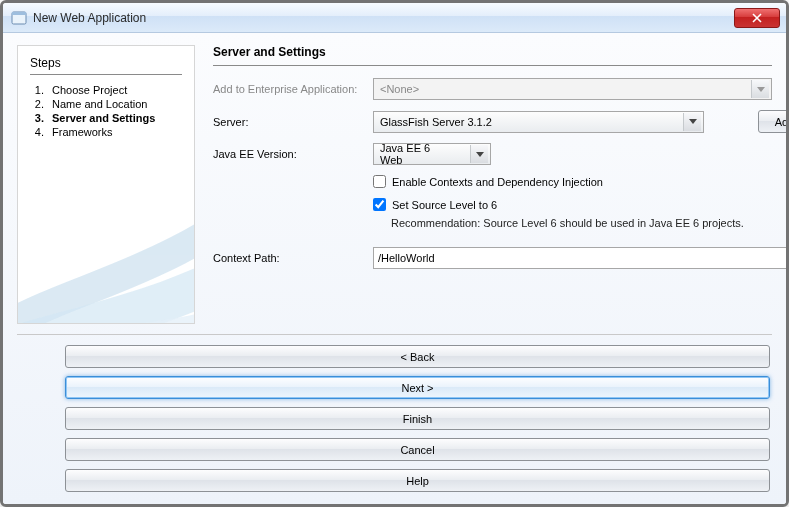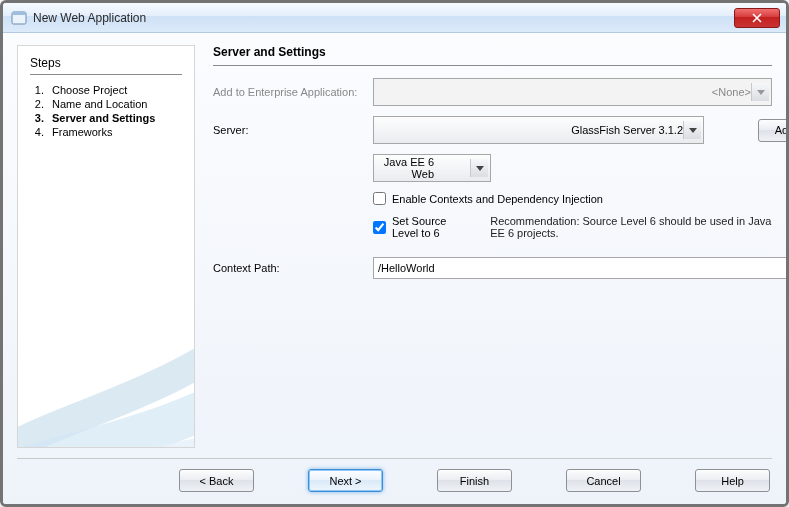--- a/index.html
+++ b/index.html
@@ -69,23 +69,22 @@
   .lbl.disabled, .field.disabled { color:#888; }
   select, input[type=text] {
     height: 22px; font-size:11px; padding:1px 4px;
     border:1px solid #a7a7a7; background:#fff;
     width:100%;
   }
   select:disabled, input:disabled { background:#f3f3f3; color:#888; }
   .combo {
     display:flex; align-items:center;
     border:1px solid #a7a7a7; background:#f3f3f3;
-    height:28px; padding:0 2px 0 6px; font-size:11px;
+    height:22px; padding:0 2px 0 6px; font-size:11px;
     position:relative;
-    text-align:right;
   }
   .combo.enabled { background: linear-gradient(to bottom,#fdfdfd,#e9ecef); }
   .combo .combo-text { flex:1; }
   .combo .combo-arrow {
     width:18px; height:18px;
     display:flex; align-items:center; justify-content:center;
     border-left:1px solid #c5c9cc;
     background:linear-gradient(to bottom,#f7f8fa,#dadde1);
   }
   .btn {
@@ -103,20 +102,21 @@
   }
   .indented { grid-column:2 / span 2; }
   .chk-row { display:flex; align-items:center; gap:6px; font-size:11px; }
   input[type=checkbox]{ width:13px; height:13px; margin:0; }
   .recommend { font-size:11px; padding-left:18px; color:#222; }
   .buttonbar {
     display:flex; justify-content:flex-end; gap:8px;
     padding:10px 2px 2px 2px;
     border-top:1px solid #c9c9c9;
     margin-top:10px;
+    flex-direction:column;
   }
   .btn.wide{min-width:75px;}
   .tri-down{width:0;height:0;border-left:4px solid transparent;border-right:4px solid transparent;border-top:5px solid #444;}
 </style>
 </head>
 <body>
 
 <div class="window">
 
   <div class="titlebar">
@@ -179,37 +179,38 @@
 
           <div class="lbl">Server:</div>
           <div class="combo enabled">
             <span class="combo-text">GlassFish Server 3.1.2</span>
             <span class="combo-arrow">
                 <span class="tri-down"></span>
               </span>
           </div>
           <button class="btn">Add...</button>
 
+          <div class="lbl">Java EE Version:</div>
           <div style="grid-column:2 / span 2;">
             <div class="combo enabled" style="width:118px;gap:36px;">
               <span class="combo-text">Java EE 6 Web</span>
               <span class="combo-arrow">
                   <span class="tri-down"></span>
                 </span>
             </div>
           </div>
 
           <div></div>
           <div class="indented chk-row">
             <input type="checkbox" style="">
             <span>Enable Contexts and Dependency Injection</span>
           </div>
 
           <div></div>
-          <div class="indented" style="display:flex;flex-direction:row;gap:0;">
+          <div class="indented" style="display:flex;flex-direction:column;gap:6px;">
             <div class="chk-row">
               <input type="checkbox" checked="" style="">
               <span>Set Source Level to 6</span>
             </div>
             <div class="recommend">Recommendation: Source Level 6 should be used in Java EE 6 projects.</div>
           </div>
 
           <div class="lbl" style="margin-top:8px;">Context Path:</div>
           <div style="grid-column:2 / span 2; margin-top:8px;">
             <input type="text" style="width: 430px;" value="/HelloWorld">

